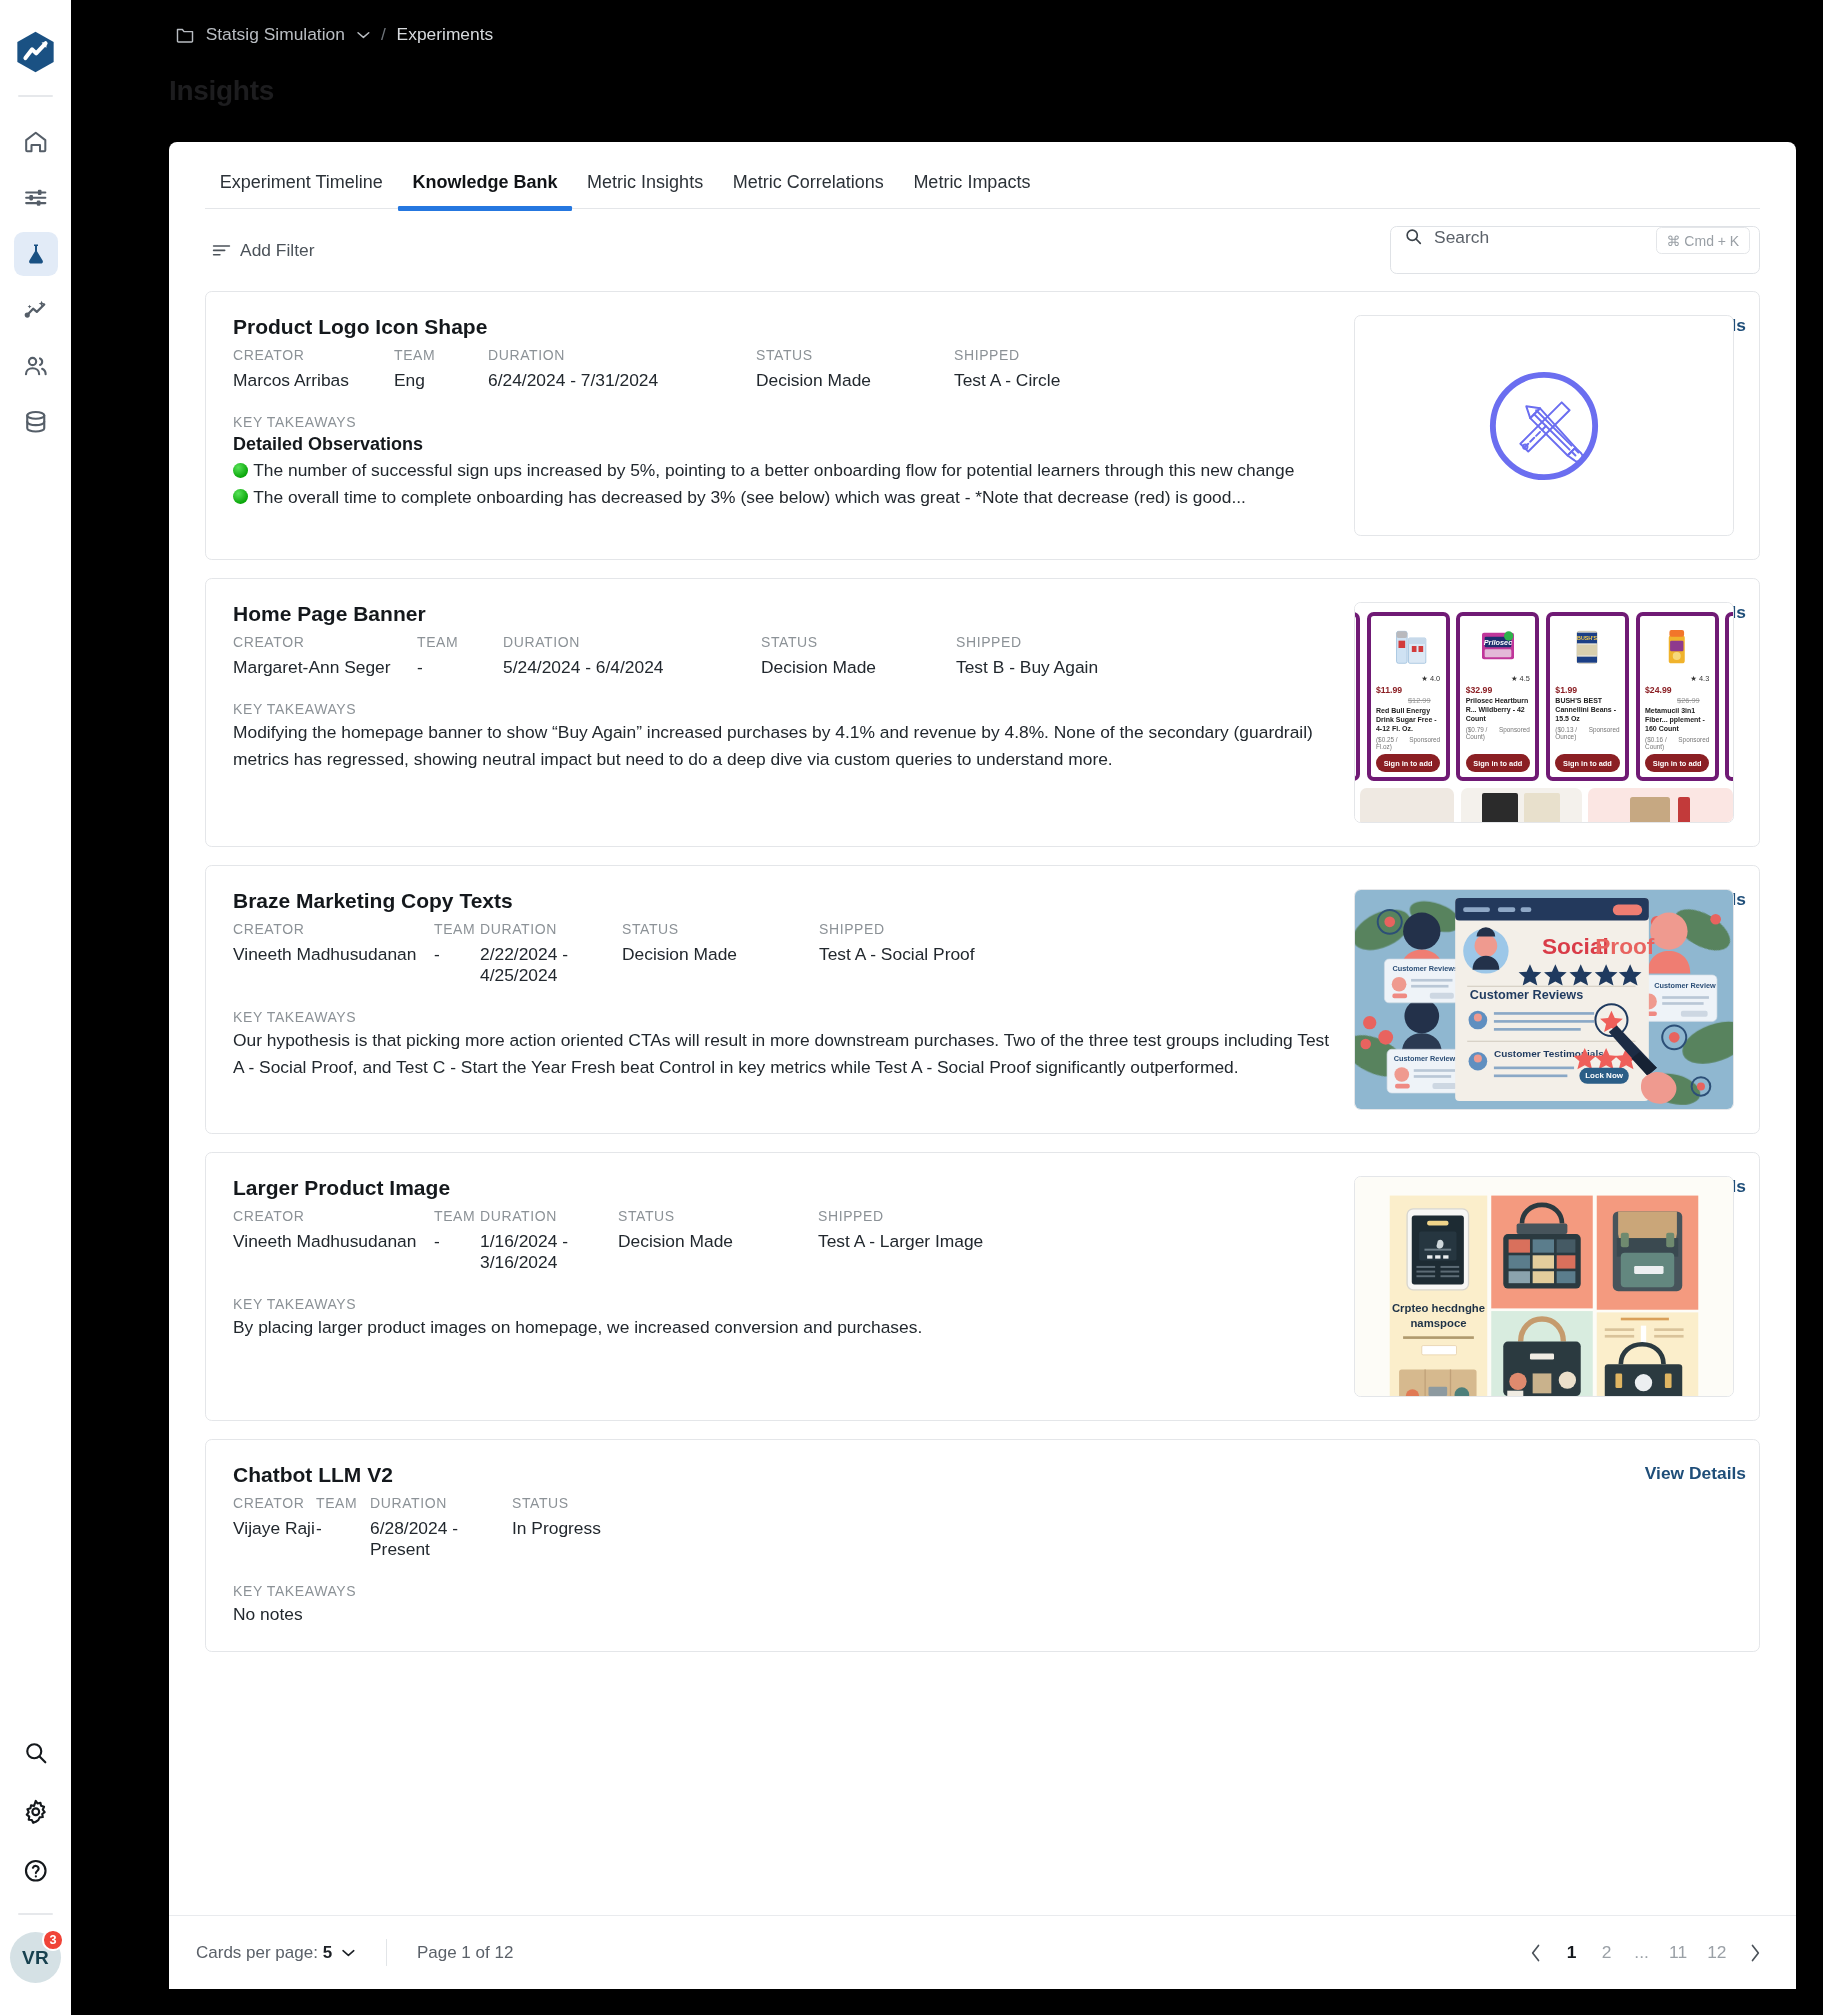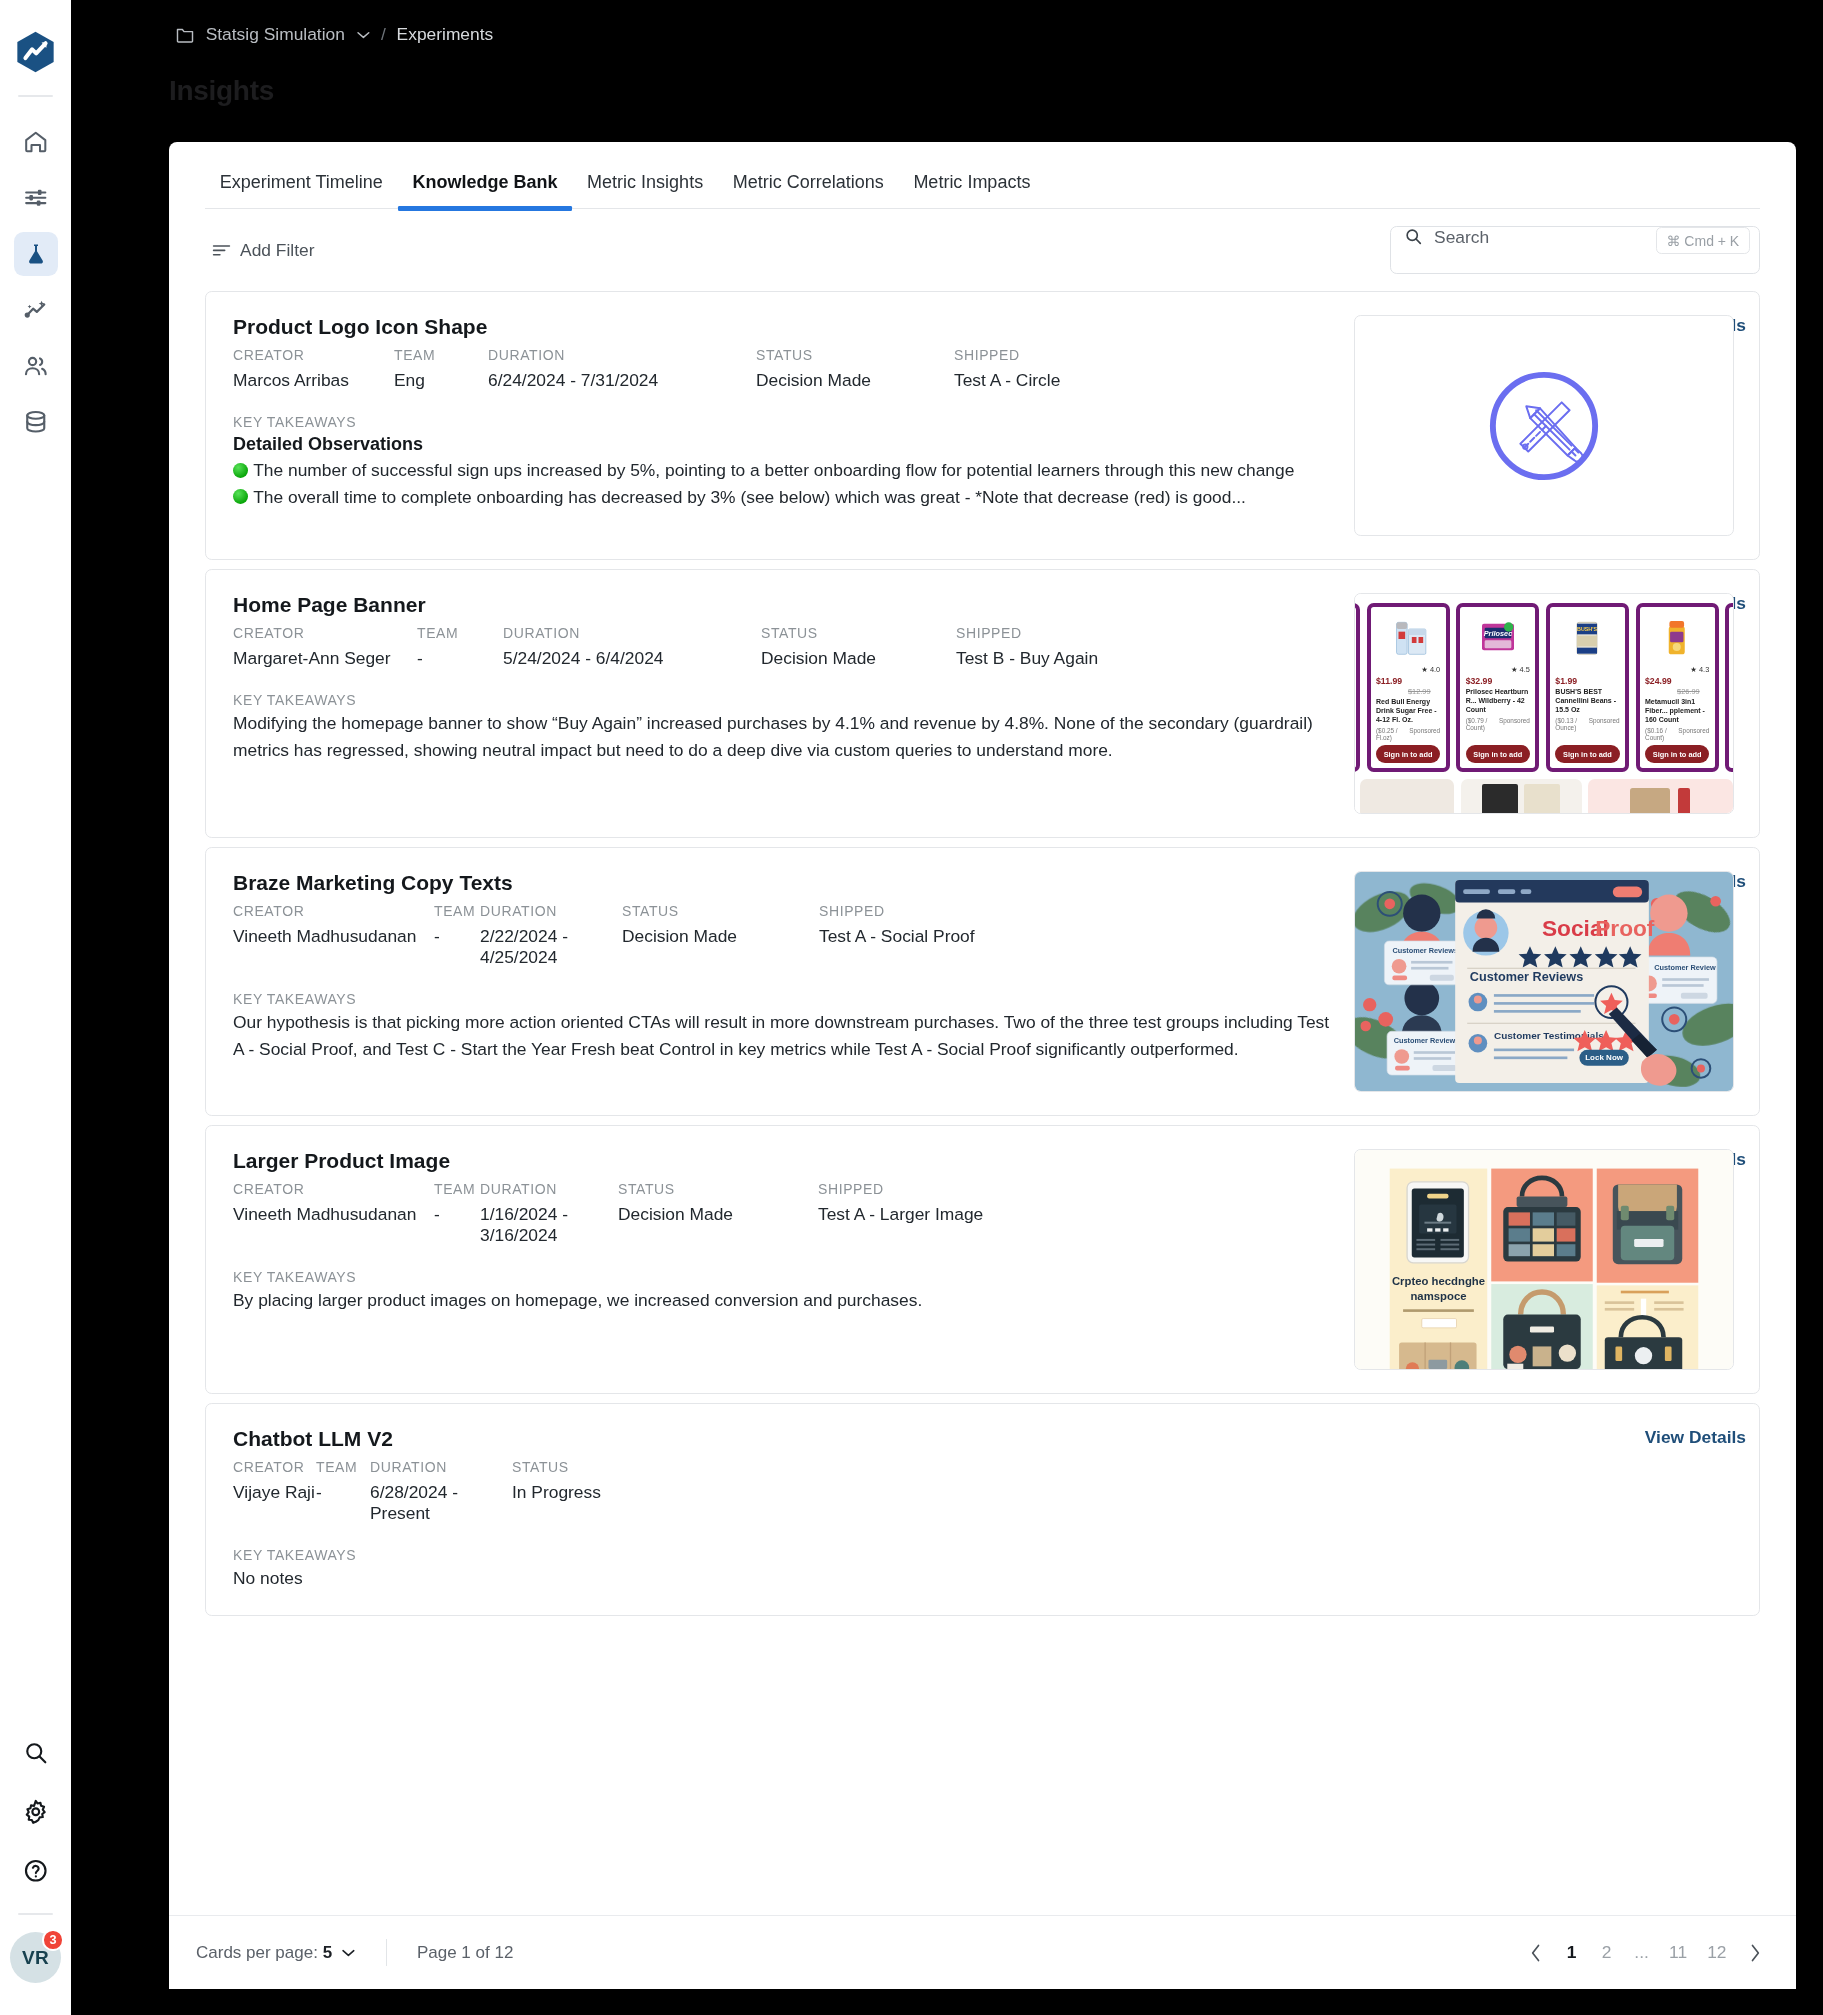--- a/index.html
+++ b/index.html
@@ -92,21 +92,21 @@
     width: 370px; height: 48px; border: 1.3px solid #dfe2e6; border-radius: 6.7px;
     display: flex; align-items: flex-start; padding: 0 9.4px 0 13.4px; gap: 10.7px;
   }
   .search-ph { font-size: 17.4px; color: #5b6169; flex: 1; }
   .kbd {
     border: 1.3px solid #e4e6e9; border-radius: 5.4px; color: #9aa0a6;
     font-size: 14px; padding: 4.7px 9.4px; white-space: nowrap;
   }
 
   
-  .cards { margin: 0 36px; display: flex; flex-direction: column; gap: 9px; border-radius: 16px; }
+  .cards { margin: 0 36px; display: flex; flex-direction: column; gap: 18px; border-radius: 16px; }
   .card {
     border: 1.3px solid #e4e6e9; border-radius: 6.7px;
     padding: 23px 25.5px 23px 27px; position: relative;
     display: flex; gap: 13.4px;
   }
   .card-left { flex: 1; min-width: 0; }
   .card-title { font-size: 21px; font-weight: 700; color: #14181c; }
   .view-details {
     font-size: 17.4px; font-weight: 700; color: #1f4e79; white-space: nowrap;
     position: absolute; right: 13px; top: 23px;

